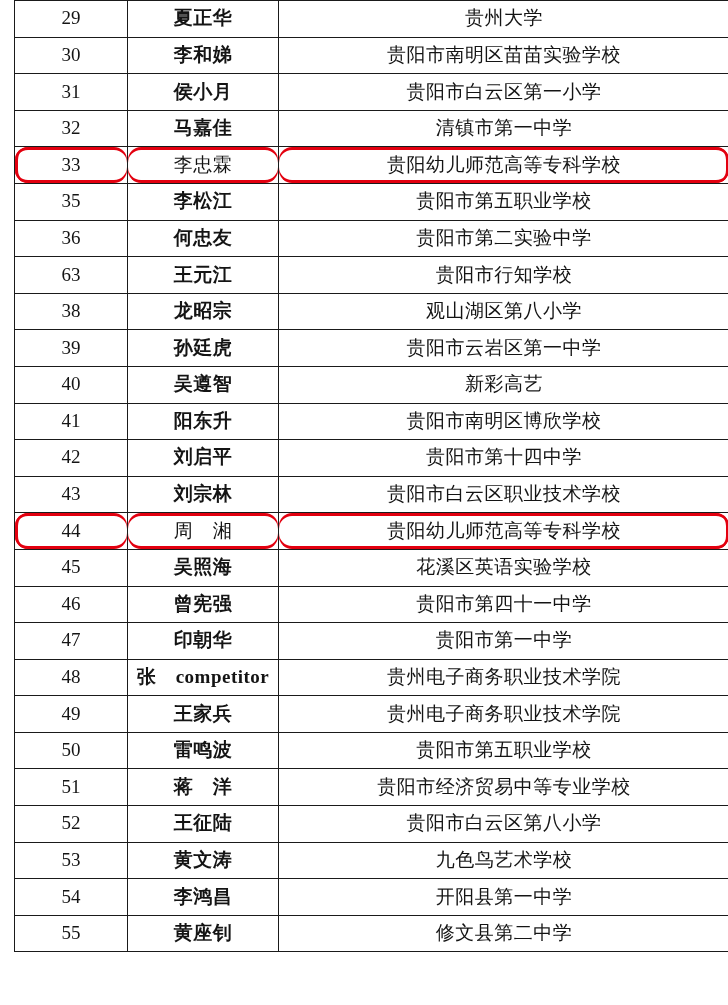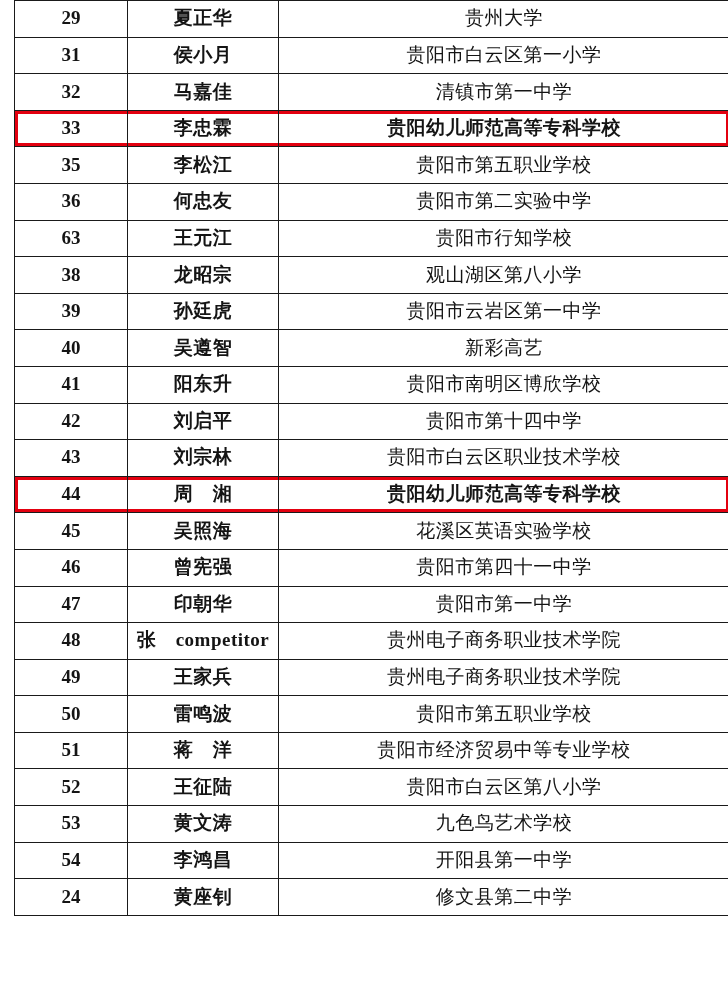--- a/index.html
+++ b/index.html
@@ -35,21 +35,20 @@
     vertical-align: middle;
     font-size: 19px;
     line-height: 1.1;
     padding: 0 2px;
     color: #141414;
   }
   td.col-index {
     width: 108px;
     font-family: "Liberation Serif", "DejaVu Serif", serif;
     font-size: 19px;
-    font-weight: bold;
   }
   td.col-name {
     width: 146px;
     letter-spacing: 0.5px;
     font-weight: bold;
   }
   td.col-unit {
     width: 446px;
     letter-spacing: 0.5px;
   }
@@ -60,35 +59,41 @@
   tr.highlight td.col-index {
     box-shadow: inset 3px 0 0 0 #e3000f, inset 0 3px 0 0 #e3000f, inset 0 -3px 0 0 #e3000f;
   }
   tr.highlight td.col-name {
     box-shadow: inset 0 3px 0 0 #e3000f, inset 0 -3px 0 0 #e3000f;
   }
   tr.highlight td.col-unit {
     box-shadow: inset -3px 0 0 0 #e3000f, inset 0 3px 0 0 #e3000f, inset 0 -3px 0 0 #e3000f;
   }
   tr.highlight td {
-    font-weight: 700;
+    font-weight: 400;
+    border-radius: 13px;
   }
 </style>
 </head>
 <body>
 
 <div class="page">
   <table class="roster">
     <tbody>
         <tr>
           <td class="col-index">29</td>
           <td class="col-name">夏正华</td>
           <td class="col-unit">贵州大学</td>
         </tr>
         <tr>
+          <td class="col-index">30</td>
+          <td class="col-name">李和娣</td>
+          <td class="col-unit">贵阳市南明区苗苗实验学校</td>
+        </tr>
+        <tr>
           <td class="col-index">31</td>
           <td class="col-name">侯小月</td>
           <td class="col-unit">贵阳市白云区第一小学</td>
         </tr>
         <tr>
           <td class="col-index">32</td>
           <td class="col-name">马嘉佳</td>
           <td class="col-unit">清镇市第一中学</td>
         </tr>
         <tr class="highlight">
@@ -190,19 +195,19 @@
           <td class="col-index">53</td>
           <td class="col-name">黄文涛</td>
           <td class="col-unit">九色鸟艺术学校</td>
         </tr>
         <tr>
           <td class="col-index">54</td>
           <td class="col-name">李鸿昌</td>
           <td class="col-unit">开阳县第一中学</td>
         </tr>
         <tr>
-          <td class="col-index">24</td>
+          <td class="col-index">55</td>
           <td class="col-name">黄座钊</td>
           <td class="col-unit">修文县第二中学</td>
         </tr>
       </tbody>
   </table>
 </div>
 
 </body></html>

